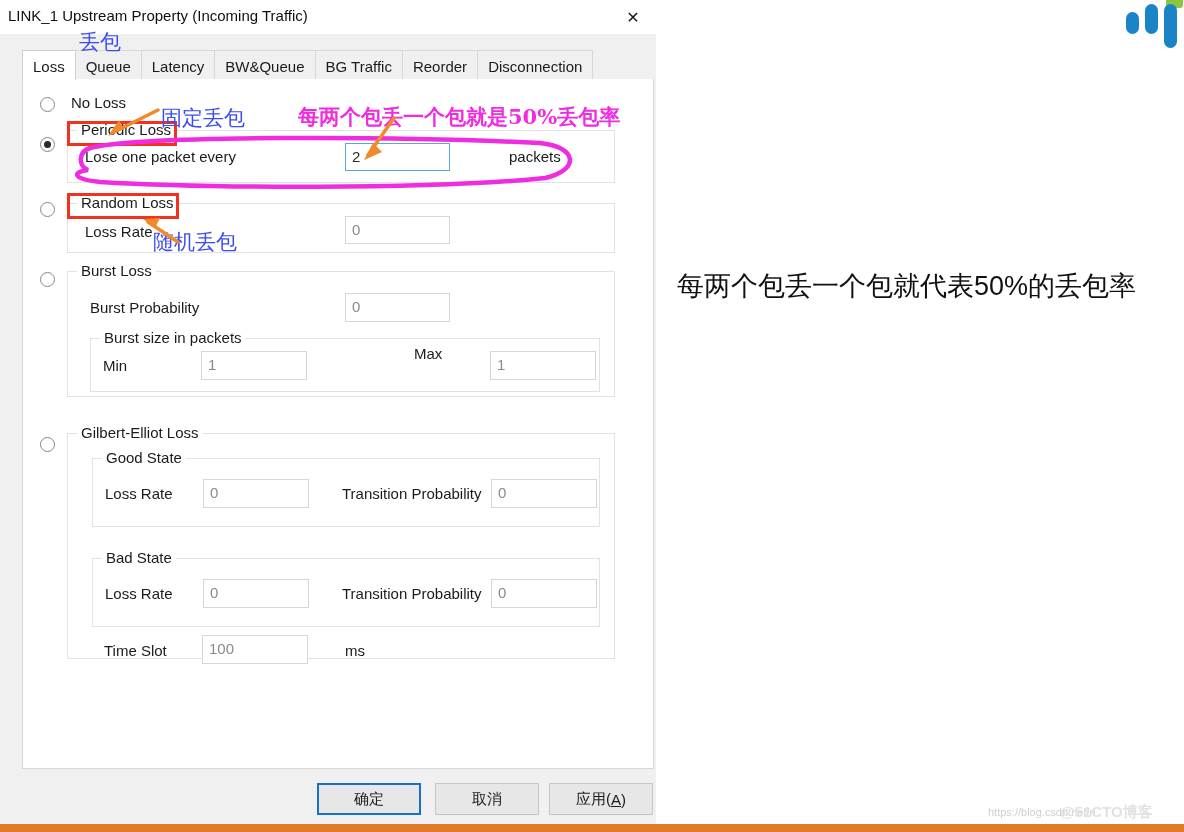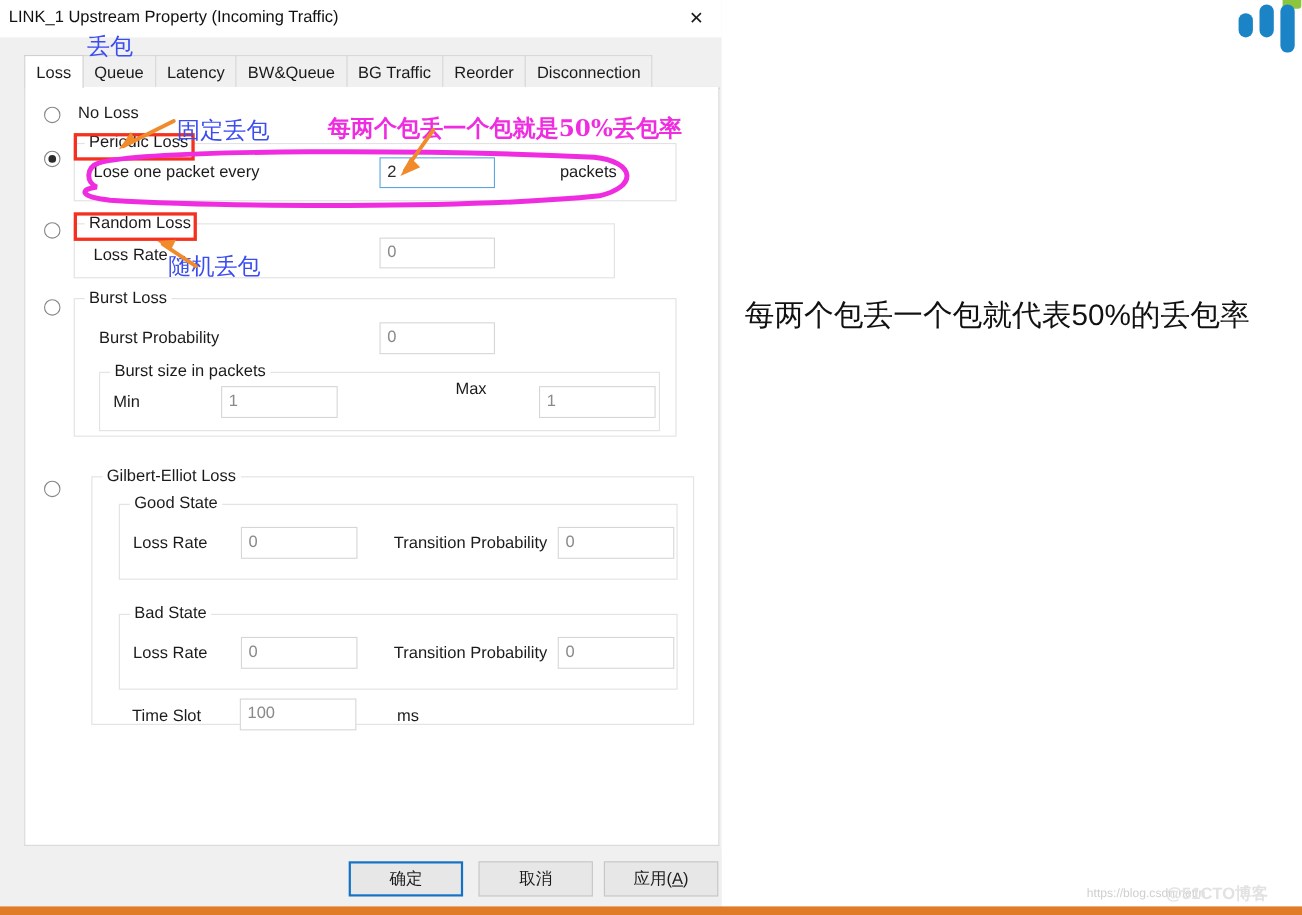--- a/index.html
+++ b/index.html
@@ -219,21 +219,21 @@
 
     <div class="radio checked" style="left:17px;top:58px;"></div>
     <div class="grp" style="left:44px;top:51px;width:548px;height:53px;">
       <span class="grp-title">Periodic Loss</span>
       <span class="fld-label" style="left:17px;top:17px;">Lose one packet every</span>
       <span class="inp focused" style="left:277px;top:12px;width:105px;height:28px;">2</span>
       <span class="fld-label" style="left:441px;top:17px;">packets</span>
     </div>
 
     <div class="radio" style="left:17px;top:123px;"></div>
-    <div class="grp" style="left:44px;top:124px;width:492px;height:50px;">
+    <div class="grp" style="left:44px;top:124px;width:548px;height:50px;">
       <span class="grp-title">Random Loss</span>
       <span class="fld-label" style="left:17px;top:19px;">Loss Rate</span>
       <span class="inp" style="left:277px;top:12px;width:105px;height:28px;">0</span>
     </div>
 
     <div class="radio" style="left:17px;top:193px;"></div>
     <div class="grp" style="left:44px;top:192px;width:548px;height:126px;">
       <span class="grp-title">Burst Loss</span>
       <span class="fld-label" style="left:22px;top:27px;">Burst Probability</span>
       <span class="inp" style="left:277px;top:21px;width:105px;height:29px;">0</span>
@@ -241,21 +241,21 @@
       <div class="grp" style="left:22px;top:66px;width:510px;height:54px;">
         <span class="grp-title">Burst size in packets</span>
         <span class="fld-label" style="left:12px;top:18px;">Min</span>
         <span class="inp" style="left:110px;top:12px;width:106px;height:29px;">1</span>
         <span class="fld-label" style="left:323px;top:6px;">Max</span>
         <span class="inp" style="left:399px;top:12px;width:106px;height:29px;">1</span>
       </div>
     </div>
 
     <div class="radio" style="left:17px;top:358px;"></div>
-    <div class="grp" style="left:60px;top:354px;width:548px;height:226px;padding-left:32px;">
+    <div class="grp" style="left:44px;top:354px;width:548px;height:226px;padding-left:32px;">
       <span class="grp-title">Gilbert-Elliot Loss</span>
 
       <div class="grp" style="left:24px;top:24px;width:508px;height:69px;">
         <span class="grp-title">Good State</span>
         <span class="fld-label" style="left:12px;top:26px;">Loss Rate</span>
         <span class="inp" style="left:110px;top:20px;width:106px;height:29px;">0</span>
         <span class="fld-label" style="left:249px;top:26px;">Transition Probability</span>
         <span class="inp" style="left:398px;top:20px;width:106px;height:29px;">0</span>
       </div>
 

